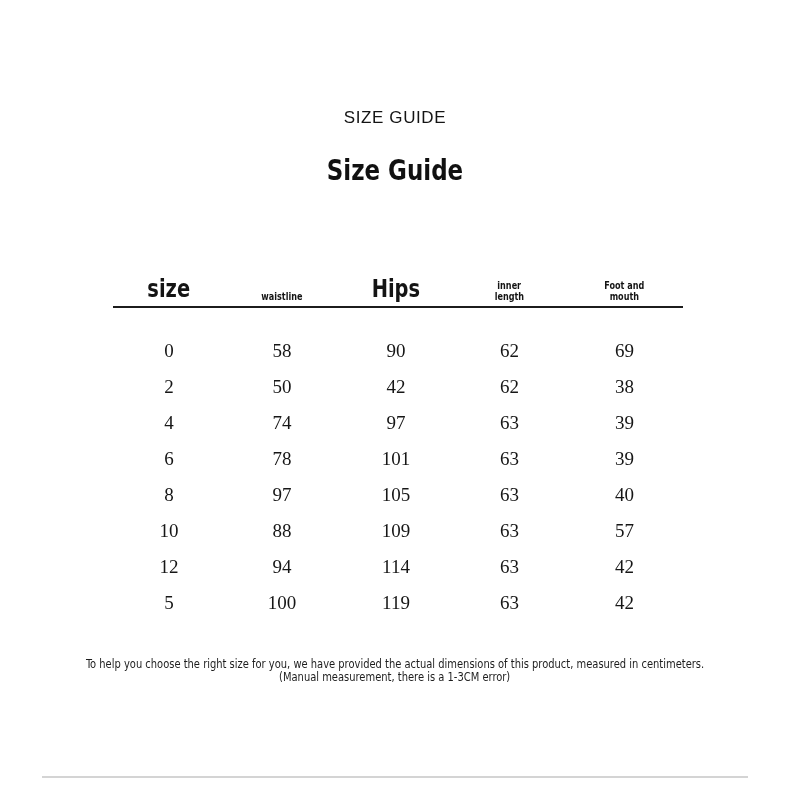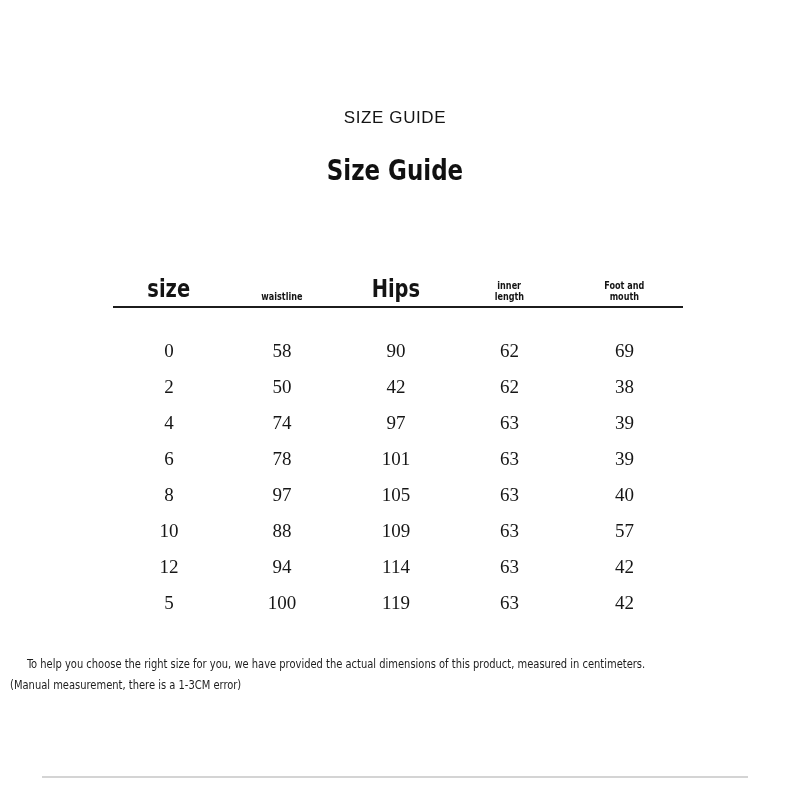--- a/index.html
+++ b/index.html
@@ -116,35 +116,36 @@
   tbody tr:first-child td {
     padding-top: 18px;
   }
 
   
   .footnote {
     position: absolute;
     top: 658px;
     left: 0;
     width: 790px;
+    text-align: center;
     font-family: "DejaVu Sans Condensed", "Liberation Sans Narrow", "Liberation Sans", sans-serif;
     color: #1d1d1d;
   }
   .footnote .fn-line {
     display: block;
     font-size: 12px;
     line-height: 1.05;
   }
   .footnote .fn-line span {
     display: inline-block;
     transform: scaleX(0.92);
     transform-origin: center center;
   }
   .footnote .fn-line.second {
-    margin-top: 8px;
+    margin-top: 0;
   }
 
   
   .bottom-divider {
     position: absolute;
     top: 776px;
     left: 42px;
     width: 706px;
     height: 2px;
     background: #d4d4d4;

